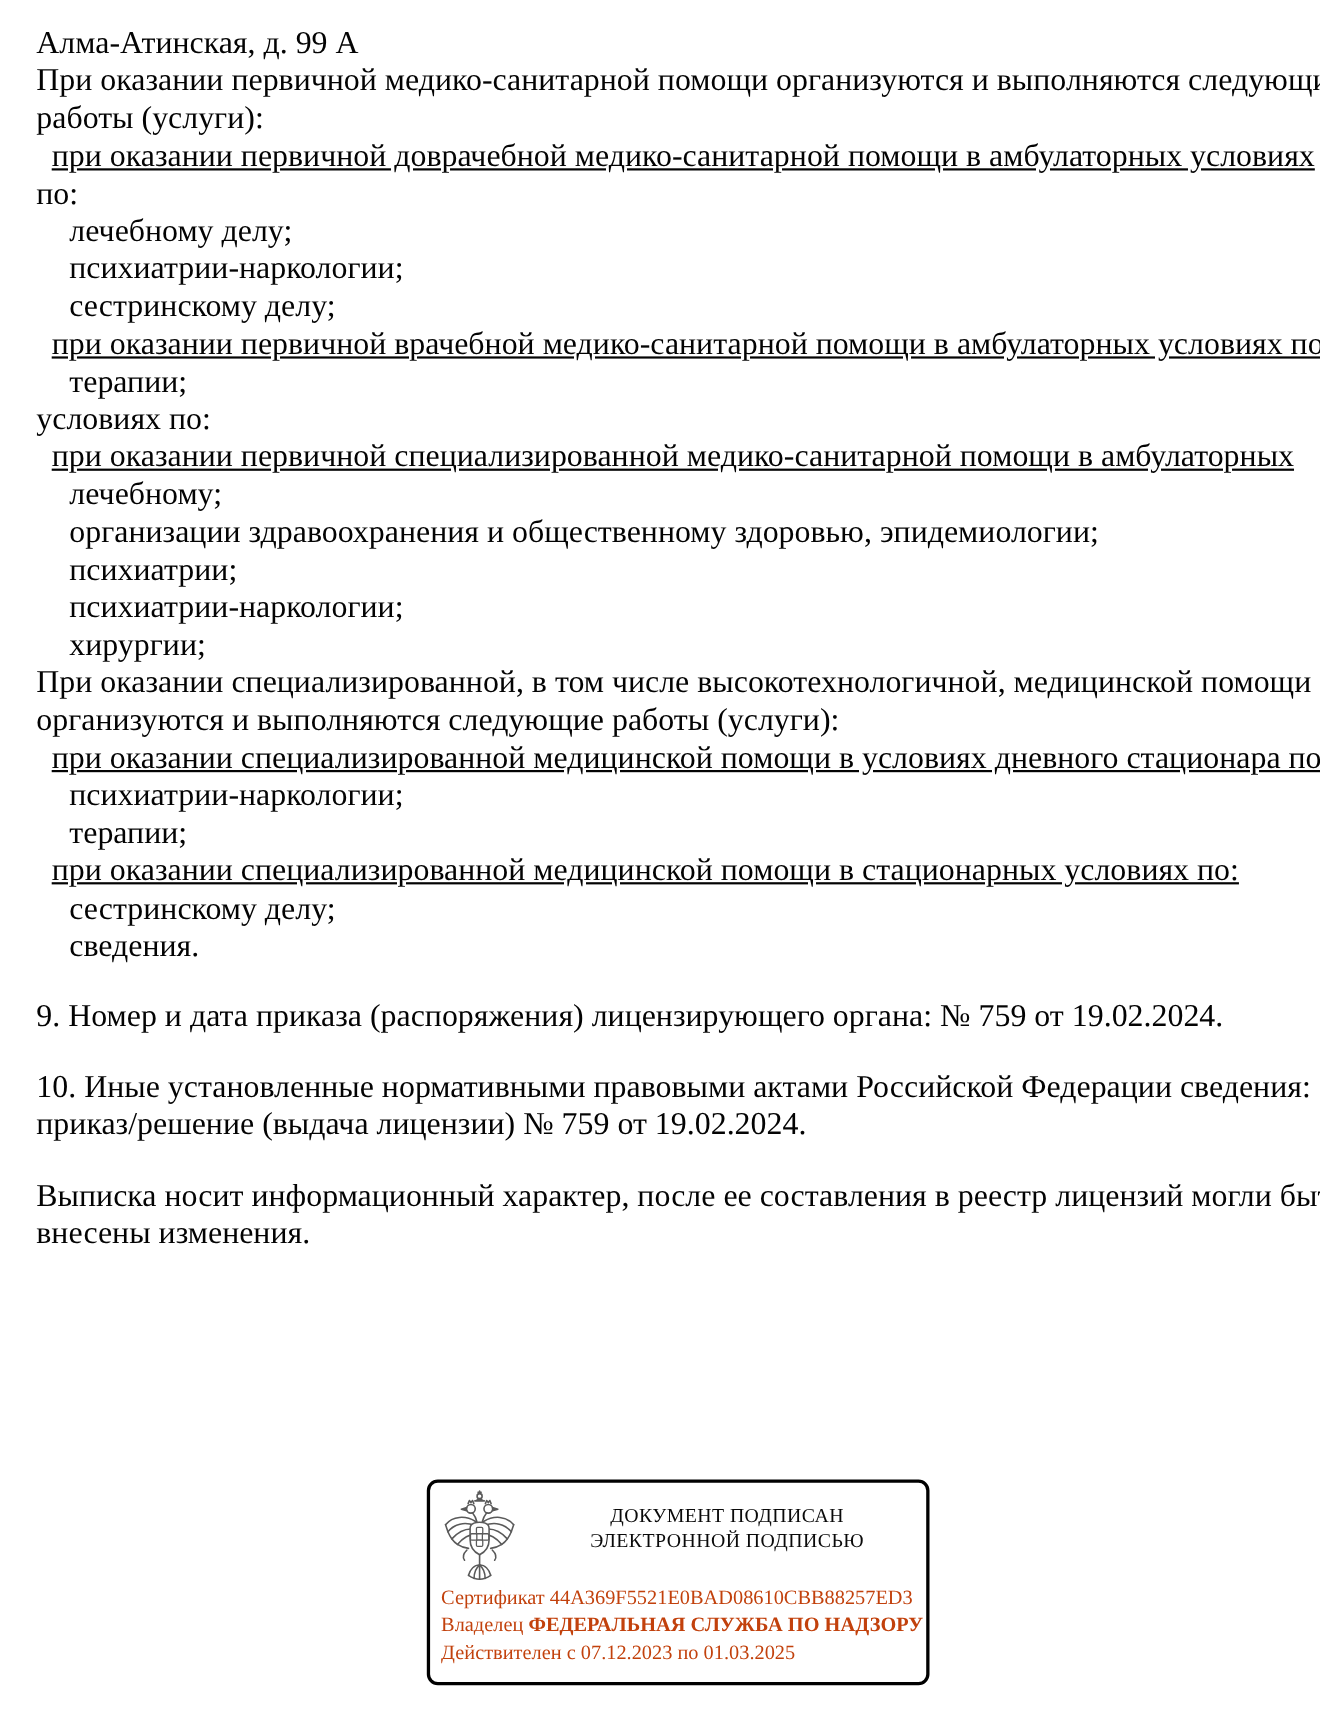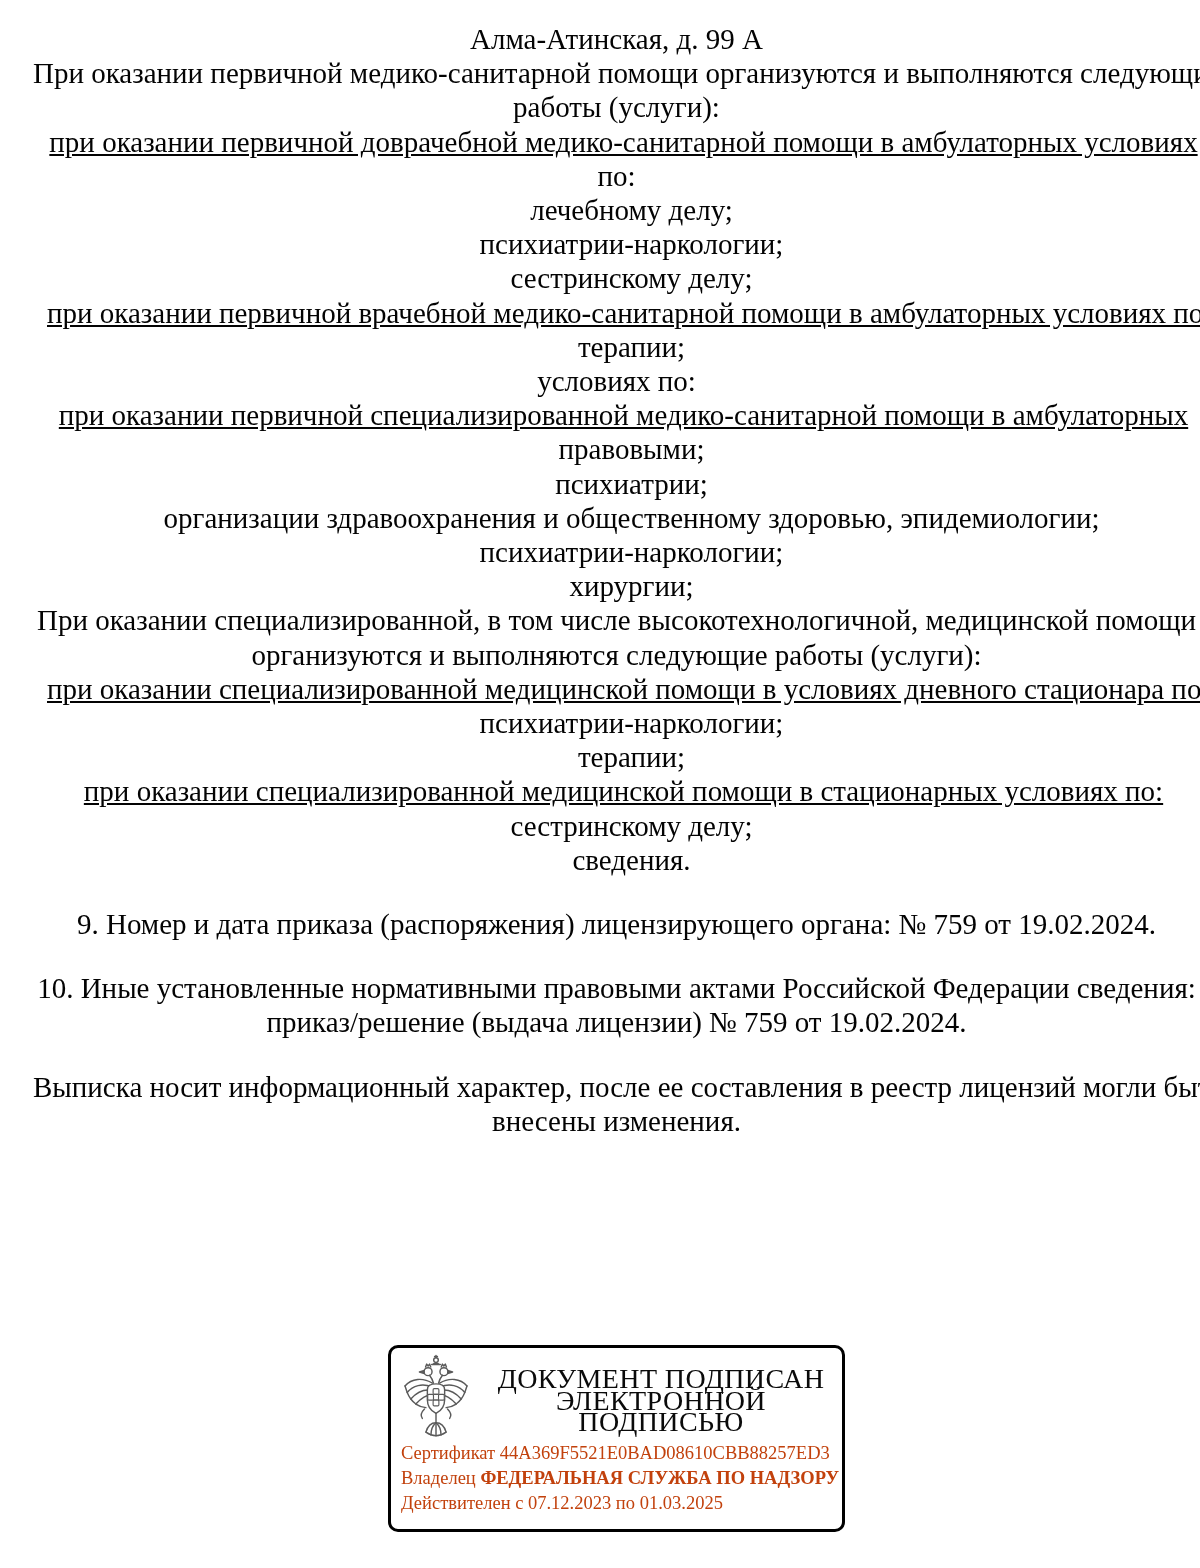--- a/index.html
+++ b/index.html
@@ -18,21 +18,20 @@
   .doc {
     position: absolute;
     left: 33px;
     top: 22px;
     width: 1167px;
     font-size: 29px;
     line-height: 34.2px;
   }
   .line {
     white-space: nowrap;
-    text-align: center;
   }
   .indent-0 { padding-left: 0; }
   .indent-1 { padding-left: 14px; text-decoration: underline; }
   .indent-2 { padding-left: 30px; }
   .blank { height: 30px; }
 
   .stamp {
     position: absolute;
     left: 388px;
     top: 1345px;
@@ -49,21 +48,21 @@
     top: 6px;
     width: 72px;
     height: 90px;
   }
   .stamp-title {
     position: absolute;
     left: 96px;
     top: 20px;
     width: 348px;
     text-align: center;
-    font-size: 28px;
+    font-size: 18px;
     line-height: 21.5px;
     letter-spacing: 0.4px;
     color: #0a0a0a;
   }
   .stamp-line {
     position: absolute;
     left: 10px;
     font-size: 18.5px;
     line-height: 25px;
     white-space: nowrap;
@@ -83,23 +82,23 @@
     <div class="line indent-0">работы (услуги):</div>
     <div class="line indent-1">при оказании первичной доврачебной медико-санитарной помощи в амбулаторных условиях</div>
     <div class="line indent-0">по:</div>
     <div class="line indent-2">лечебному делу;</div>
     <div class="line indent-2">психиатрии-наркологии;</div>
     <div class="line indent-2">сестринскому делу;</div>
     <div class="line indent-1">при оказании первичной врачебной медико-санитарной помощи в амбулаторных условиях по:</div>
     <div class="line indent-2">терапии;</div>
     <div class="line indent-0">условиях по:</div>
     <div class="line indent-1">при оказании первичной специализированной медико-санитарной помощи в амбулаторных</div>
-    <div class="line indent-2">правовыми;</div>
+    <div class="line indent-2">лечебному;</div>
+    <div class="line indent-2">организации здравоохранения и общественному здоровью, эпидемиологии;</div>
     <div class="line indent-2">психиатрии;</div>
-    <div class="line indent-2">организации здравоохранения и общественному здоровью, эпидемиологии;</div>
     <div class="line indent-2">психиатрии-наркологии;</div>
     <div class="line indent-2">хирургии;</div>
     <div class="line indent-0">При оказании специализированной, в том числе высокотехнологичной, медицинской помощи</div>
     <div class="line indent-0">организуются и выполняются следующие работы (услуги):</div>
     <div class="line indent-1">при оказании специализированной медицинской помощи в условиях дневного стационара по:</div>
     <div class="line indent-2">психиатрии-наркологии;</div>
     <div class="line indent-2">терапии;</div>
     <div class="line indent-1">при оказании специализированной медицинской помощи в стационарных условиях по:</div>
     <div class="line indent-2">сестринскому делу;</div>
     <div class="line indent-2">сведения.</div>

